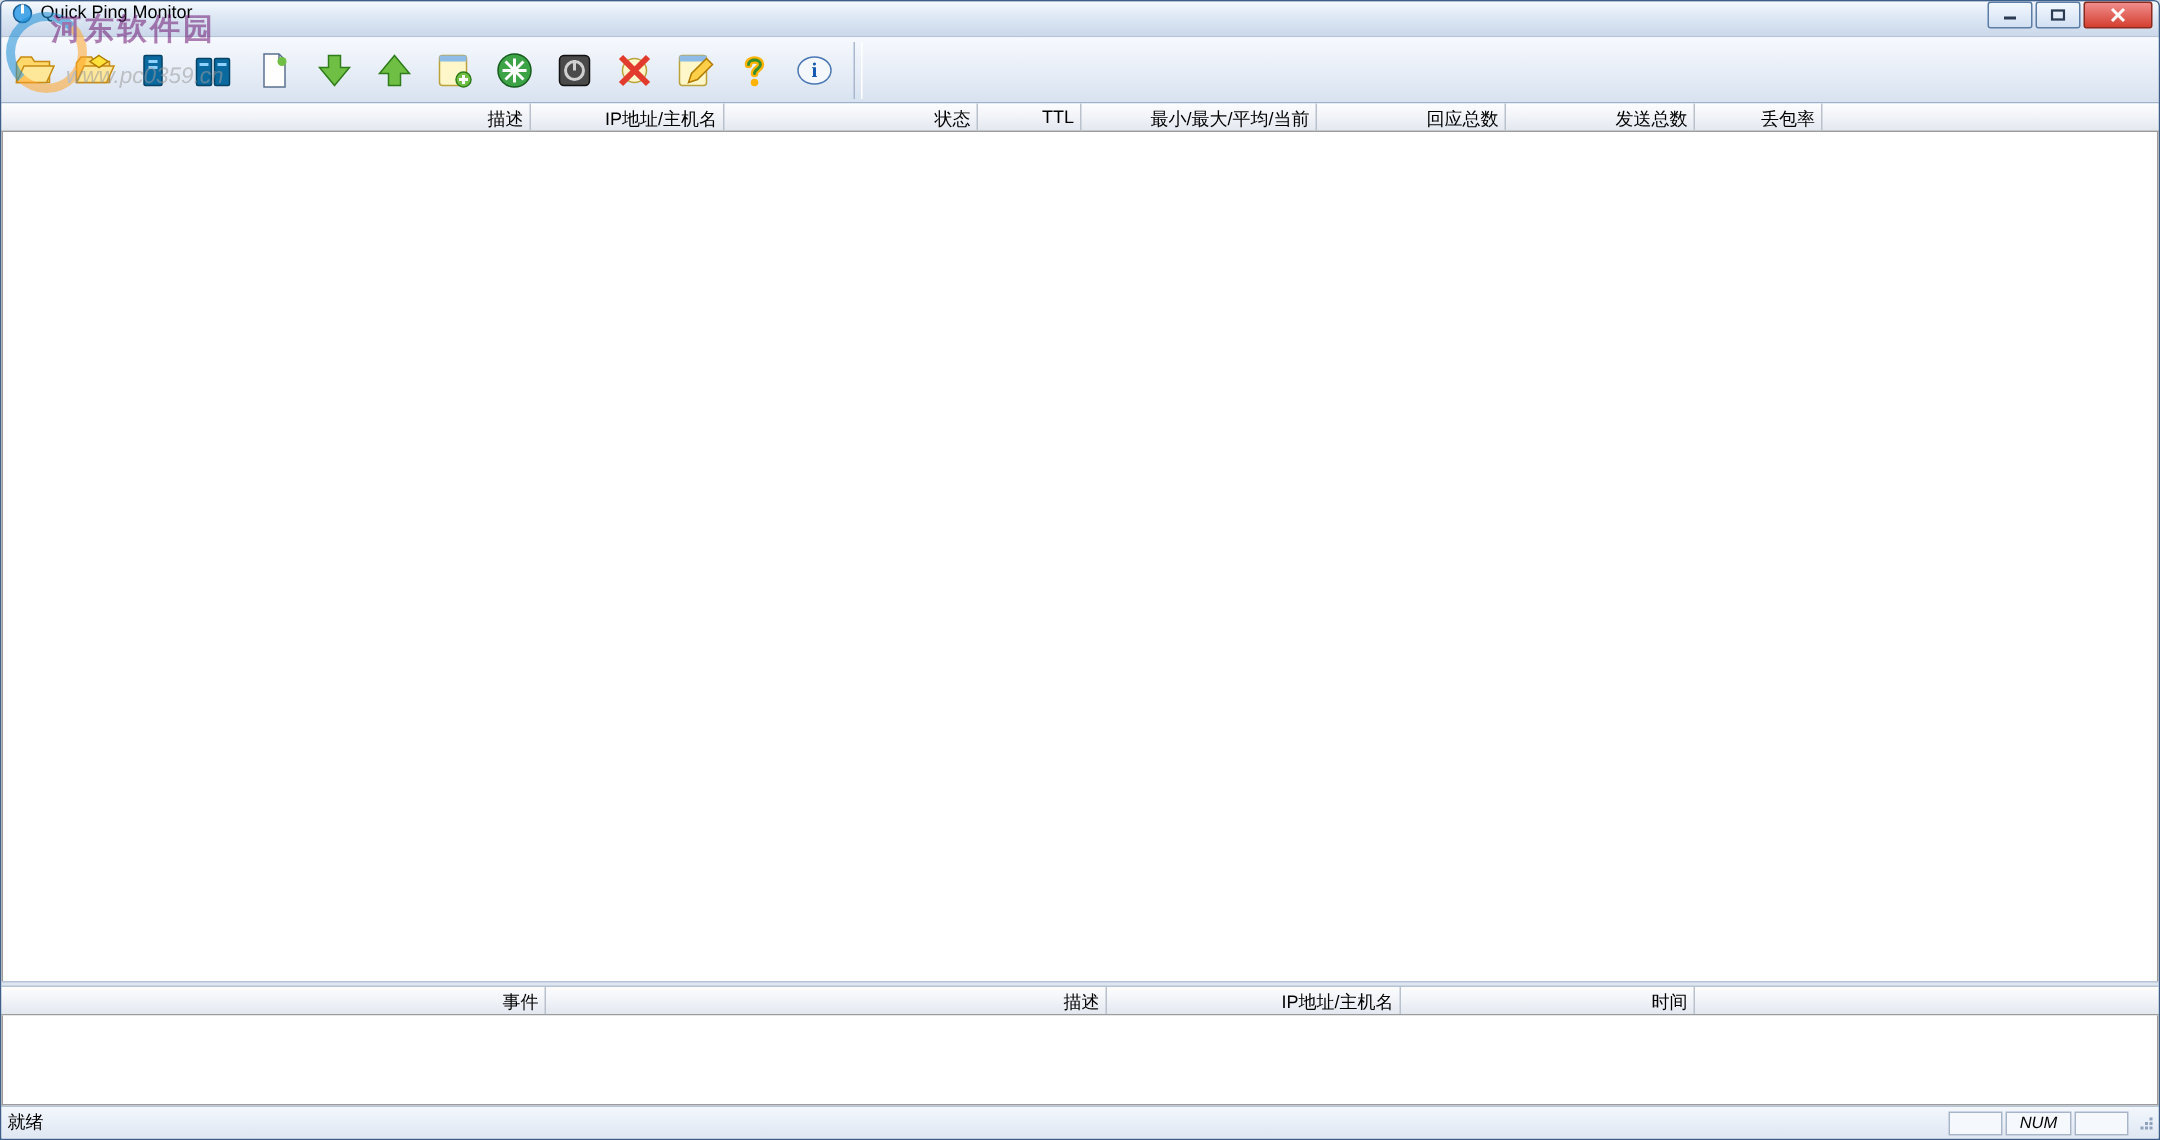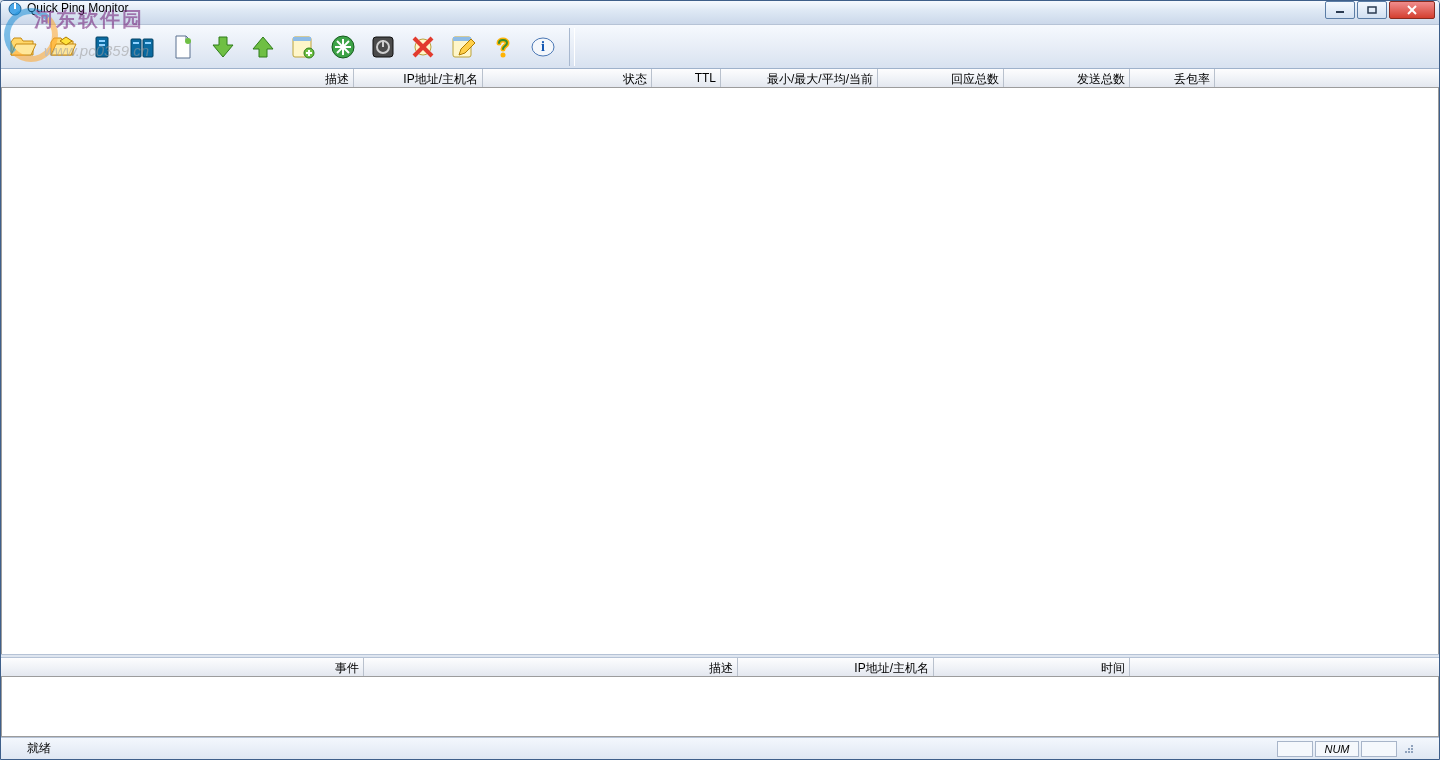--- a/index.html
+++ b/index.html
@@ -29,21 +29,21 @@
 .table-header { height: 19px; background: linear-gradient(#fdfdfe, #eef1f6 60%, #e3e7ef); border-bottom: 1px solid #9c9c9c; display: flex; text-align: right; }
 .table-header .col { border-right: 1px solid #b9c1cd; padding: 2px 4px 0 6px; font-size: 12px; color: #000; white-space: nowrap; overflow: hidden; }
 .table-header .col.last { flex: 1; border-right: none; }
 
 
 .main-pane { flex: 1; background: #fff; border-left: 1px solid #9c9c9c; border-right: 1px solid #9c9c9c; }
 .splitter { height: 4px; background: #dfe6f0; border-top: 1px solid #b6c3d6; border-bottom: 1px solid #b6c3d6; }
 .bottom-pane { height: 60px; background: #fff; border-left: 1px solid #9c9c9c; border-right: 1px solid #9c9c9c; border-bottom: 1px solid #9c9c9c; }
 
 
-.statusbar { height: 22px; background: linear-gradient(#f3f7fd, #dfe7f2); border-top: 1px solid #b6c3d6; display: flex; align-items: center; padding: 0 22px; font-size: 12px; }
+.statusbar { height: 22px; background: linear-gradient(#f3f7fd, #dfe7f2); border-top: 1px solid #b6c3d6; display: flex; align-items: center; padding: 0 0; font-size: 12px; }
 .statusbar .status-text { flex: 0 0 auto; padding-left: 4px; }
 .statusbar .pane-spacer { flex: 1; }
 .statusbar .well { width: 36px; height: 16px; border: 1px solid #a8b5c9; margin-left: 2px; background: #f5f8fc; text-align: center; font-size: 11px; line-height: 14px; font-style: italic; }
 .statusbar .well.wide { width: 44px; }
 .statusbar .grip { width: 16px; height: 16px; margin-left: 4px; }
 
 
 .watermark { position: absolute; left: 0; top: 6px; pointer-events: none; opacity: 0.55; }
 .watermark .logo-ring { width: 54px; height: 54px; border: 6px solid #1d8fd6; border-radius: 50%; border-right-color: #ffa62b; border-bottom-color: #ffa62b; position: absolute; left: 4px; top: 2px; }
 .watermark .txt { position: absolute; left: 34px; top: 0; font-size: 20px; font-weight: bold; color: #701a75; white-space: nowrap; letter-spacing: 2px; }

